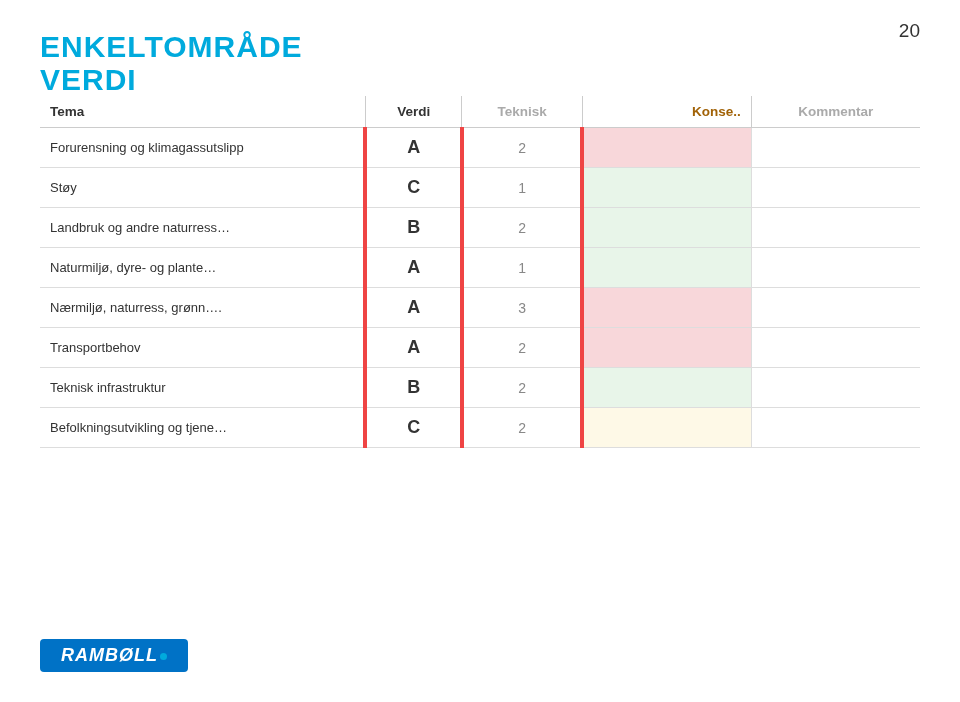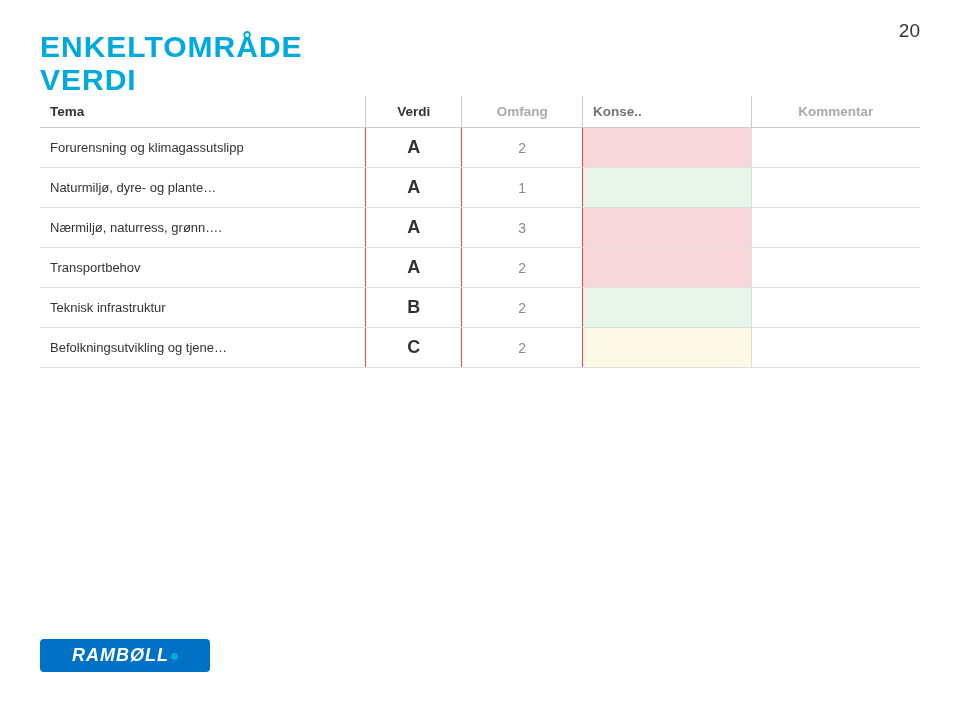--- a/index.html
+++ b/index.html
@@ -67,36 +67,36 @@
       width: 80px;
     }
 
     .main-table thead tr th:nth-child(3) {
       text-align: center;
       width: 100px;
       color: #aaa;
     }
 
     .main-table thead tr th:nth-child(4) {
-      text-align: left;
+      text-align: right;
       width: 140px;
-      color: #737373;
+      color: #a16207;
     }
 
     .main-table thead tr th:nth-child(5) {
       text-align: center;
       width: 140px;
       color: #aaa;
       border-right: none;
     }
 
     .main-table tbody tr td {
       padding: 9px 10px;
       border-bottom: 1px solid #ddd;
-      border-right: 1px solid #ef4444;
+      border-right: 4px solid #ef4444;
     }
 
     .main-table tbody tr td:first-child {
       text-align: left;
       color: #333;
       font-size: 13px;
     }
 
     .main-table tbody tr td:nth-child(2) {
       text-align: center;
@@ -130,21 +130,21 @@
       bottom: 30px;
       left: 40px;
     }
 
     .ramboll-logo {
       display: inline-block;
       background-color: #0072c6;
       color: white;
       font-size: 18px;
       font-weight: 900;
-      padding: 6px 32px;
+      padding: 6px 21px;
       border-radius: 4px;
       letter-spacing: 1px;
       font-style: italic;
     }
 
     .ramboll-logo .ramboll-dot {
       display: inline-block;
       width: 7px;
       height: 7px;
       background: #00aadd;
@@ -161,34 +161,48 @@
 <div class="header">
   <div class="header-title-line1">ENKELTOMRÅDE</div>
   <div class="header-title-line2">VERDI</div>
 </div>
 
 <table class="main-table">
   <thead>
     <tr>
       <th>Tema</th>
       <th>Verdi</th>
-      <th>Omfang</th>
+      <th>Teknisk</th>
       <th>Konse..</th>
       <th>Kommentar</th>
     </tr>
   </thead>
   <tbody id="table-body">
   <tr>
         <td>Forurensning og klimagassutslipp</td>
         <td>A</td>
         <td>2</td>
         <td class="color-pink"></td>
         <td></td>
       </tr>
       <tr>
+        <td>Støy</td>
+        <td>C</td>
+        <td>1</td>
+        <td class="color-green-light"></td>
+        <td></td>
+      </tr>
+      <tr>
+        <td>Landbruk og andre naturress…</td>
+        <td>B</td>
+        <td>2</td>
+        <td class="color-green-light"></td>
+        <td></td>
+      </tr>
+      <tr>
         <td>Naturmiljø, dyre- og plante…</td>
         <td>A</td>
         <td>1</td>
         <td class="color-green-light"></td>
         <td></td>
       </tr>
       <tr>
         <td>Nærmiljø, naturress, grønn….</td>
         <td>A</td>
         <td>3</td>

